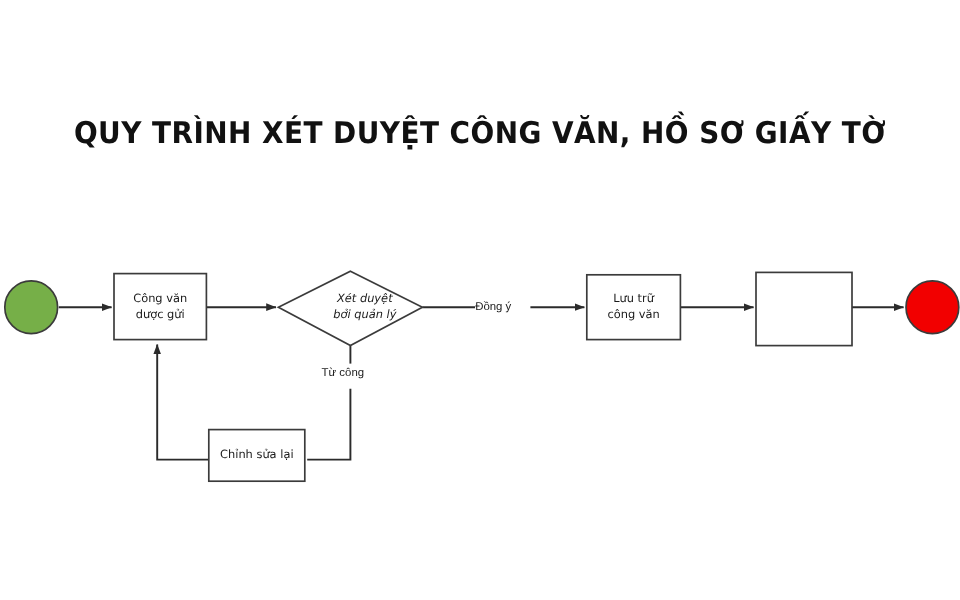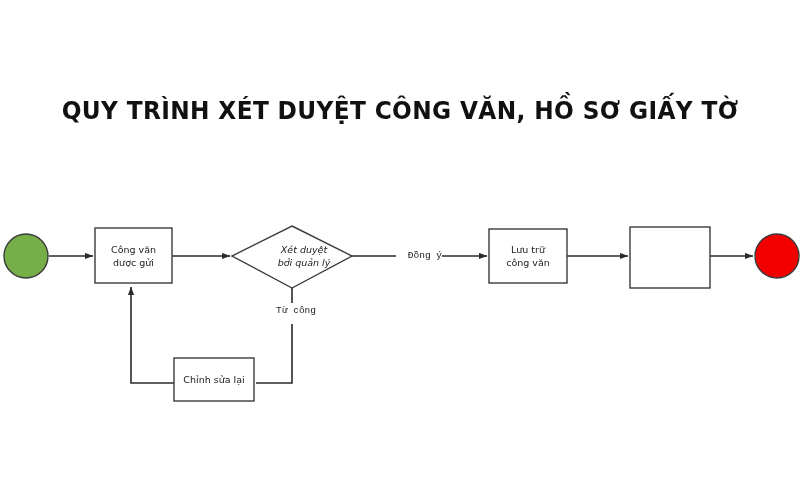--- a/index.html
+++ b/index.html
@@ -78,22 +78,22 @@
     text-align: center;
     font-family: "DejaVu Sans", sans-serif;
     font-size: 9.5px;
     line-height: 13px;
     color: #1a1a1a;
     white-space: pre-line;
     pointer-events: none;
   }
   .edge-label {
     position: absolute;
-    text-align: right;
-    font-family: Liberation Mono, monospace;
+    text-align: left;
+    font-family: Liberation Sans, sans-serif;
     font-size: 9.5px;
     line-height: 12px;
     color: #1a1a1a;
     background: #ffffff;
     white-space: nowrap;
     pointer-events: none;
   }
   .lbl-center {
     display: flex;
     align-items: center;

